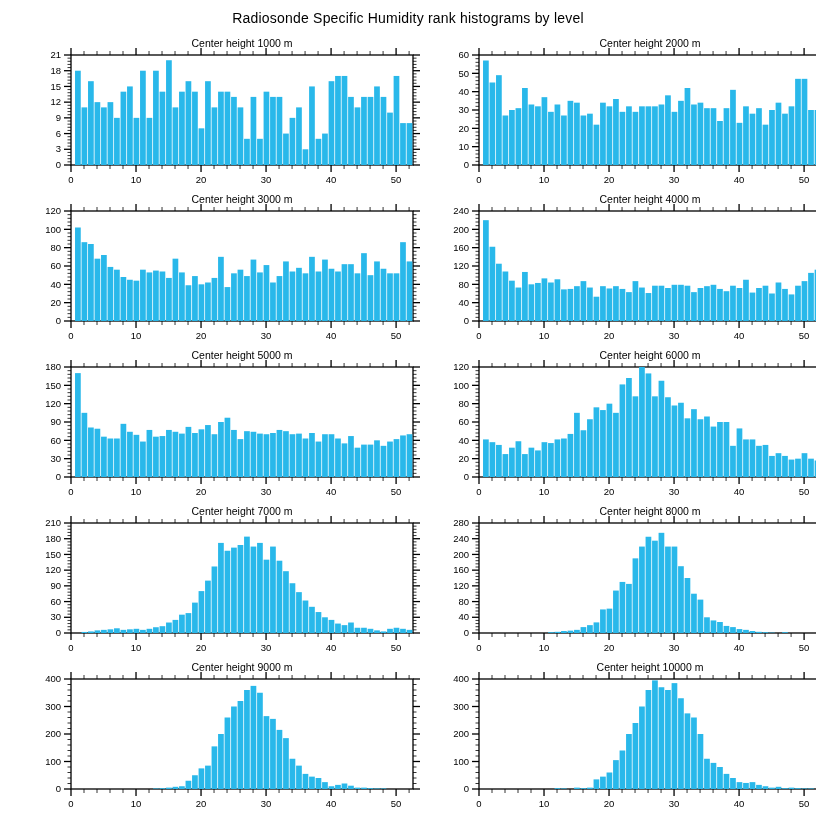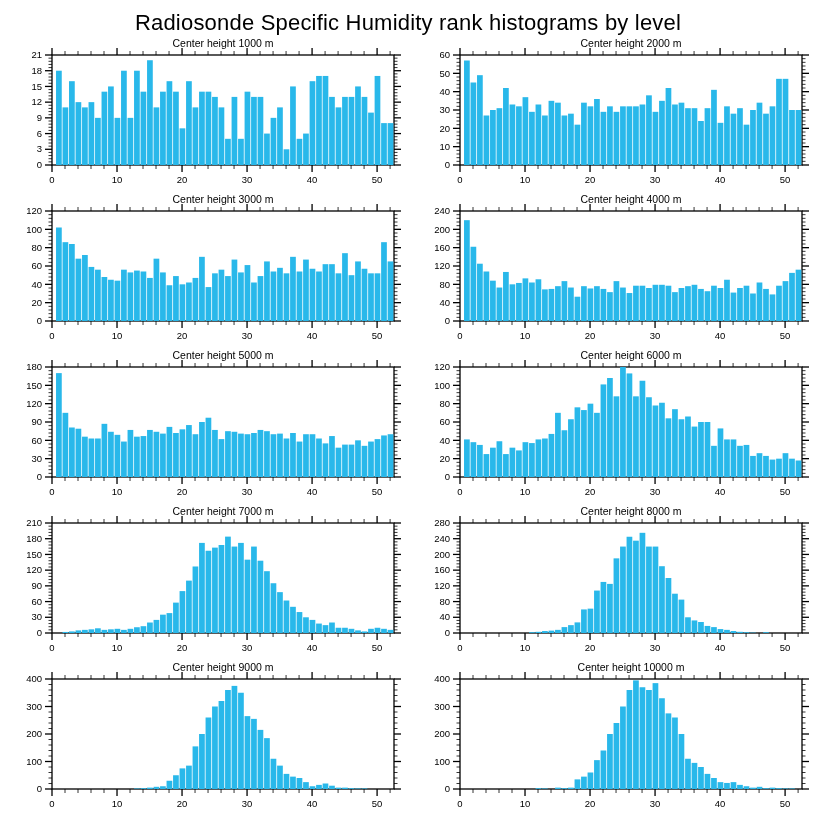--- a/index.html
+++ b/index.html
@@ -2,25 +2,25 @@
 <html><head>
 <meta charset="utf-8">
 <style>
   html,body{margin:0;padding:0;background:#ffffff;}
   .page{
     width:816px;height:824px;background:#ffffff;position:relative;
     font-family:"Liberation Sans", sans-serif;color:#000;
     overflow:hidden;
   }
   .main-title{
-    width:816px;text-align:center;font-size:22px;font-weight:400;
+    width:816px;text-align:center;font-size:14px;font-weight:400;
     padding-top:10px;height:34px;box-sizing:border-box;letter-spacing:0.2px;
   }
   .charts-grid{
-    display:grid;grid-template-columns:408px 408px;grid-auto-rows:156px;
+    display:grid;grid-template-columns:408px 408px;grid-auto-rows:156px;margin-left:19px;
   }
   .panel{width:408px;height:156px;position:relative;}
   .panel svg{display:block;}
   svg text{font-family:"Liberation Sans", sans-serif;fill:#000;}
   .panel-title{font-size:10.5px;}
   .tick-label{font-size:9.5px;}
 </style>
 </head>
 <body>
 

